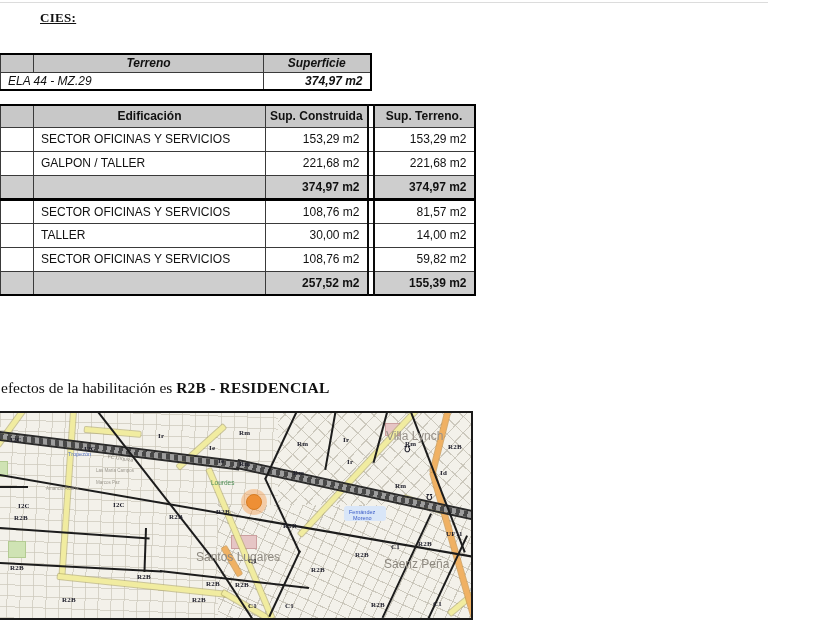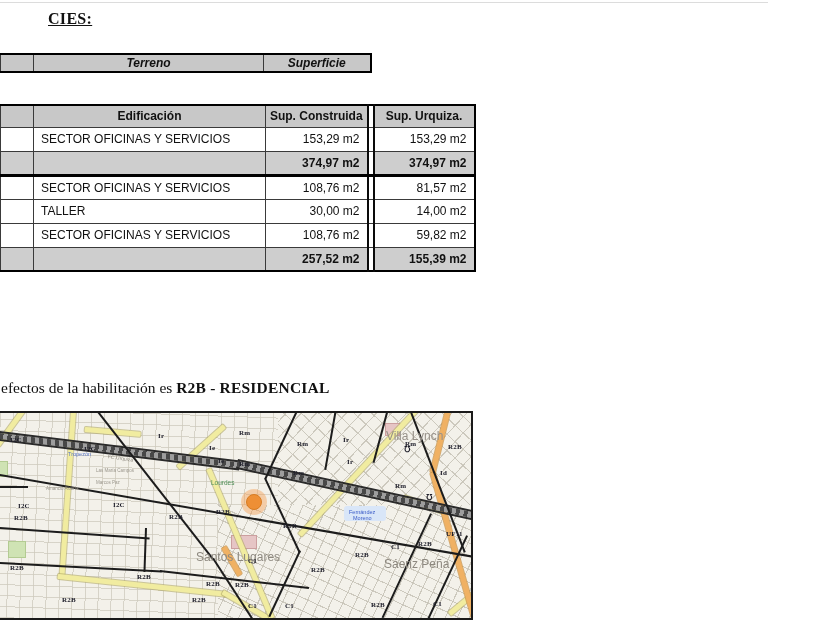--- a/index.html
+++ b/index.html
@@ -1,20 +1,20 @@
 <!DOCTYPE html>
 <html><head>
 <meta charset="utf-8">
 <style>
   html,body{margin:0;padding:0;background:#fff;}
   .doc{position:relative;width:840px;height:630px;background:#ffffff;overflow:hidden;
        font-family:"Liberation Sans",sans-serif;color:#111;}
   .hairline{position:absolute;left:0;top:2px;width:768px;height:1px;background:#dcdcdc;}
-  .title{position:absolute;left:11px;top:10px;font-family:"Liberation Serif",serif;
-         font-weight:bold;font-size:16px;text-decoration:underline;letter-spacing:.3px;padding-left:37px;}
+  .title{position:absolute;left:3px;top:10px;font-family:"Liberation Serif",serif;
+         font-weight:bold;font-size:13px;text-decoration:underline;letter-spacing:.3px;padding-left:37px;}
   table{border-collapse:collapse;table-layout:fixed;position:absolute;
         border:2px solid #000;border-left:none;background:#fff;}
   td{border:1px solid #3a3a3a;font-size:12px;padding:0 7px;white-space:nowrap;overflow:hidden;}
   td.head{background:#c8c8c8;font-weight:bold;text-align:center;padding:0 2px;}
   td.num{text-align:right;}
   td.bold{font-weight:bold;}
   td.gap{border-left:2px solid #0a0a0a;border-right:2px solid #0a0a0a;background:#fff;padding:0;}
   tr.sub td{background:#cecece;font-weight:bold;}
   tr.sub td.gap{background:#fff;}
   tr.thicktop td{border-top:3px solid #000;}
@@ -65,45 +65,56 @@
         <col style="width:33px">
         <col style="width:230px">
         <col style="width:107px">
       </colgroup>
     <tbody>
         <tr style="height:18px">
       <td class="head"></td>
       <td class="head">Terreno</td>
       <td class="head">Superficie</td>
     </tr>
+    <tr style="height:18px">
+      <td colspan="2">ELA 44 - MZ.29</td>
+      <td class="num bold">374,97 m2</td>
+    </tr>
   </tbody>
     </table>
 
   <table class="t2">
     <colgroup>
         <col style="width:33px">
         <col style="width:232px">
         <col style="width:102px">
         <col style="width:6px">
         <col style="width:101px">
       </colgroup>
     <tbody>
         <tr style="height:22px">
       <td class="head"></td>
       <td class="head">Edificación</td>
       <td class="head">Sup. Construida</td>
       <td class="gap"></td>
-      <td class="head">Sup. Urquiza.</td>
+      <td class="head">Sup. Terreno.</td>
     </tr>
     <tr style="height:24px">
       <td></td>
       <td>SECTOR OFICINAS Y SERVICIOS</td>
       <td class="num">153,29 m2</td>
       <td class="gap"></td>
       <td class="num">153,29 m2</td>
+    </tr>
+    <tr style="height:24px">
+      <td></td>
+      <td>GALPON / TALLER</td>
+      <td class="num">221,68 m2</td>
+      <td class="gap"></td>
+      <td class="num">221,68 m2</td>
     </tr>
     <tr style="height:24px" class="sub">
       <td></td>
       <td></td>
       <td class="num">374,97 m2</td>
       <td class="gap"></td>
       <td class="num">374,97 m2</td>
     </tr>
     <tr style="height:24px" class="thicktop">
       <td></td>

